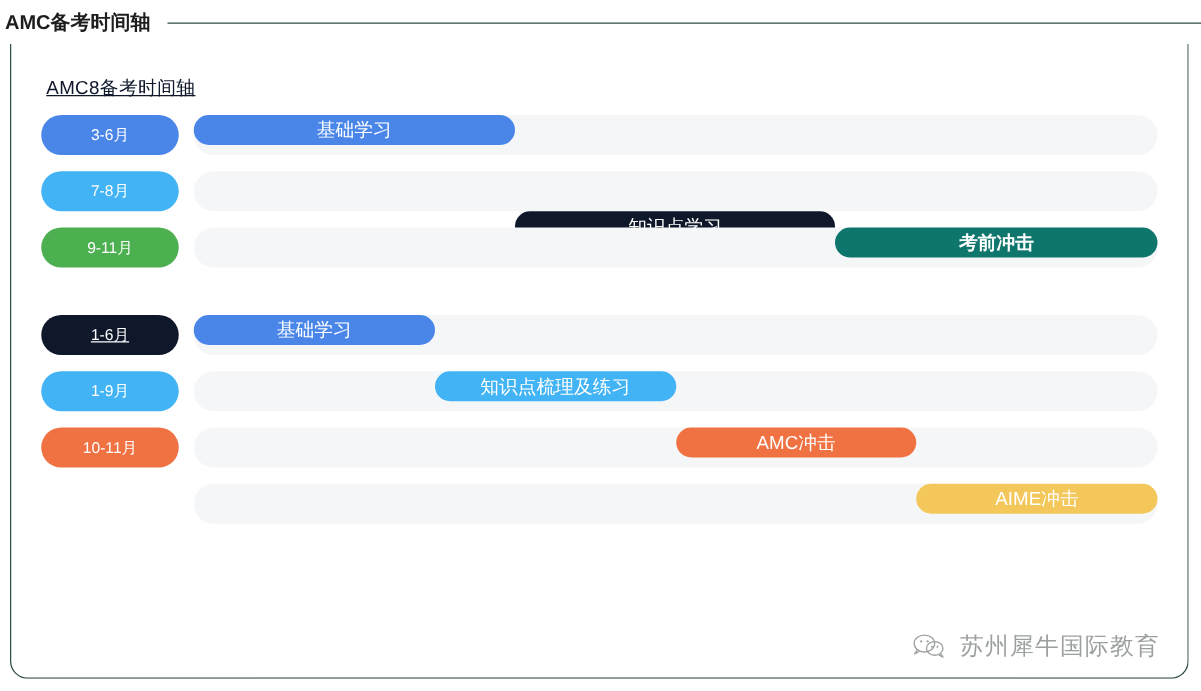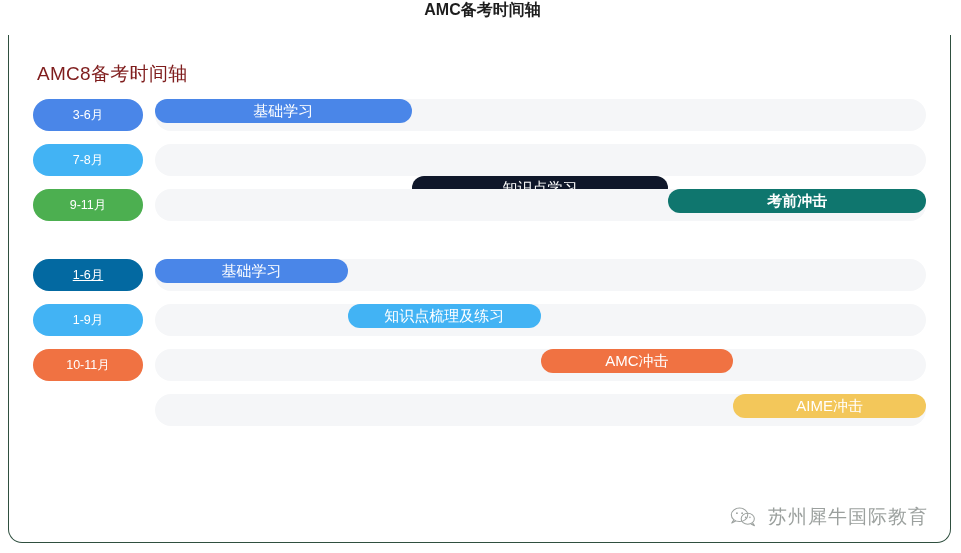--- a/index.html
+++ b/index.html
@@ -17,21 +17,20 @@
 
   
   .title-row {
     position: absolute;
     left: 0;
     top: 0;
     width: 961px;
     height: 36px;
     display: flex;
     align-items: center;
-    flex-direction: column;
   }
   .page-title {
     font-size: 16px;
     font-weight: bold;
     color: #1d1d1d;
     letter-spacing: 0px;
     padding-left: 4px;
     white-space: nowrap;
   }
   .title-rule {
@@ -65,26 +64,27 @@
     bottom: 0;
     padding: 26px 24px 10px 24px;
     box-sizing: border-box;
   }
 
   
   .section { position: relative; }
   .section.sec-2 { margin-top: 38px; }
 
   .section-title {
-    font-size: 19px;
+    font-size: 15px;
     font-weight: 400;
-    color: #7f1d1d;
+    color: #0f172a;
     margin: 0 0 12px 4px;
     letter-spacing: .3px;
     white-space: nowrap;
+    text-decoration: underline;
   }
 
   .row {
     position: relative;
     height: 32px;
     margin-bottom: 13px;
     display: flex;
     align-items: center;
   }
   .row:last-child { margin-bottom: 0; }
@@ -170,21 +170,21 @@
         </div>
         <div class="row">
           <div class="period-pill" style="background: rgb(76, 175, 80);">9-11月</div>
           <div class="track" style="background: rgb(245, 246, 248);">
             <div class="bar" style="background: #0f766e; left: 66.6%; width: 33.4%; font-weight: bold;">考前冲击</div>
           </div>
         </div>
       </div>
       <div class="section sec-2">
         <div class="row">
-          <div class="period-pill" style="background: #0369a1; text-decoration: underline;">1-6月</div>
+          <div class="period-pill" style="background: #0f172a; text-decoration: underline;">1-6月</div>
           <div class="track" style="background: rgb(245, 246, 248);">
             <div class="bar" style="background: rgb(74, 134, 232); left: 0%; width: 25%;">基础学习</div>
           </div>
         </div>
         <div class="row">
           <div class="period-pill" style="background: rgb(66, 179, 244);">1-9月</div>
           <div class="track" style="background: rgb(245, 246, 248);">
             <div class="bar" style="background: rgb(66, 179, 244); left: 25%; width: 25%; font-family: Liberation Mono, monospace;">知识点梳理及练习</div>
           </div>
         </div>

